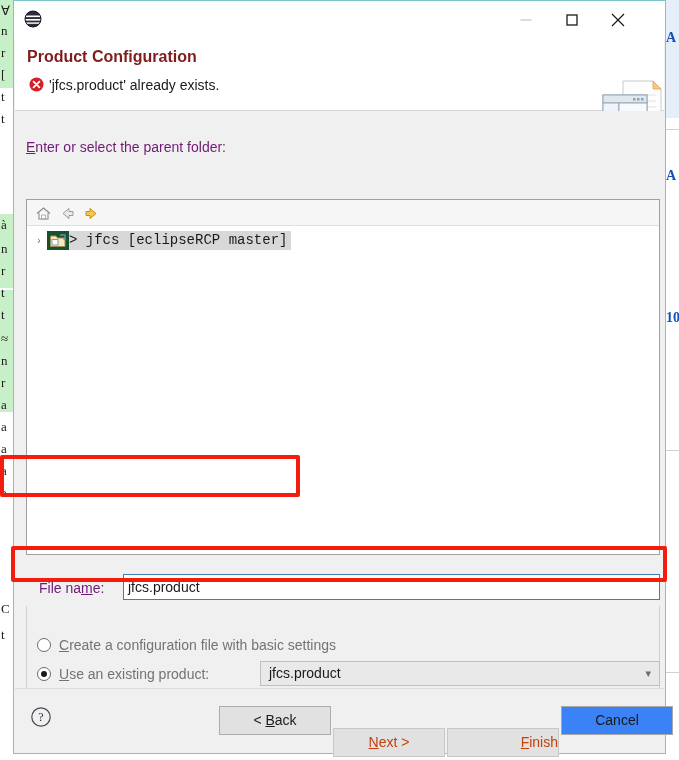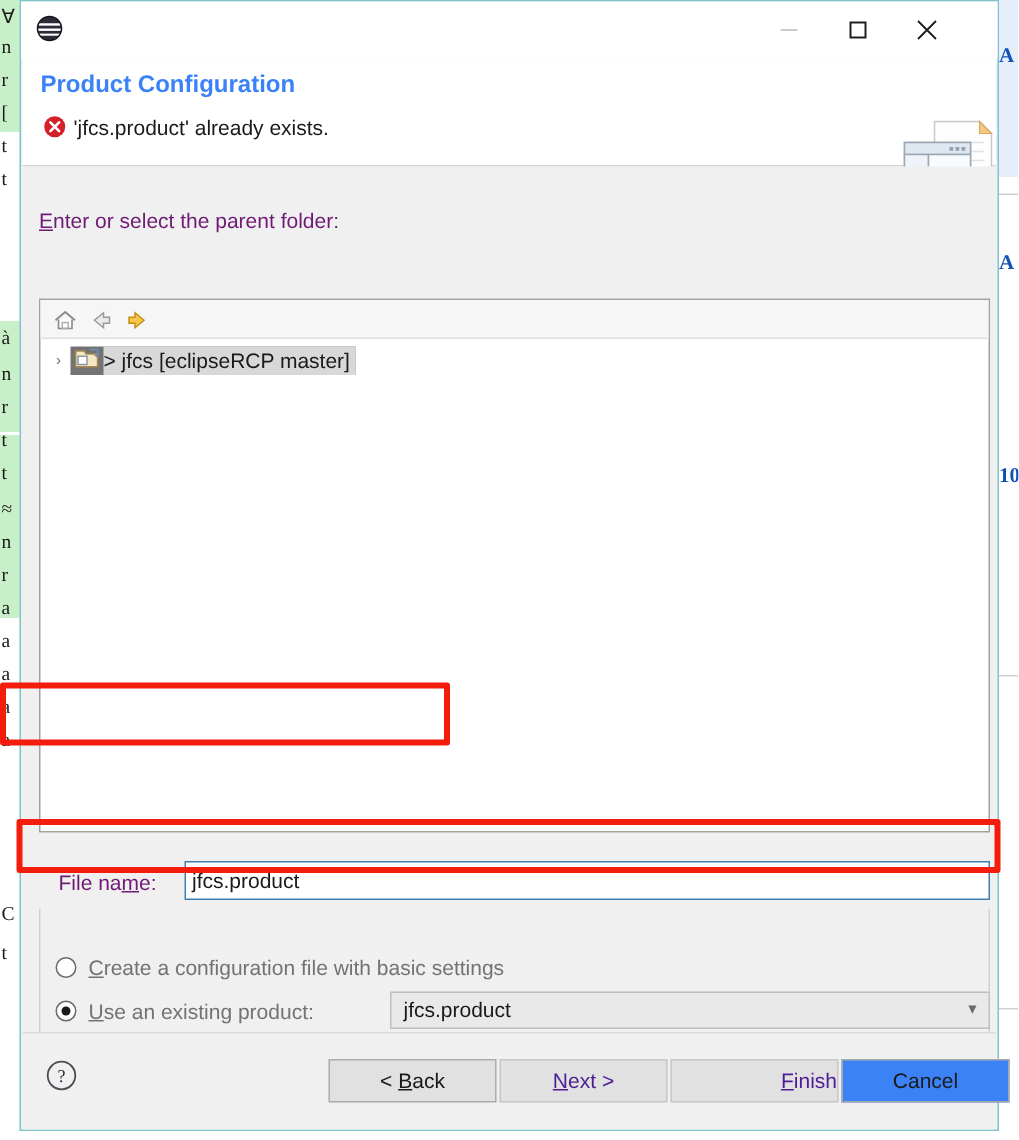--- a/index.html
+++ b/index.html
@@ -113,21 +113,21 @@
     width: 649px; height: 72px;
     background: #ffffff;
     border-bottom: 1px solid #d6d6d6;
     box-sizing: border-box;
   }
   .header-title {
     position: absolute;
     left: 12px; top: 9px;
     font-size: 16px;
     font-weight: bold;
-    color: #3b82f6;
+    color: #7f1d1d;
   }
   .header-msg {
     position: absolute;
     left: 34px; top: 38px;
     font-size: 14px;
     color: #1a1a1a;
     white-space: nowrap;
   }
   .error-icon {
     position: absolute;
@@ -218,23 +218,24 @@
   .tree-icon { width: 18px; height: 16px; margin-right: 2px; }
   .tree-label {
     background: #d8d8d8;
     font-size: 14px;
     color: #1a1a1a;
     padding: 1px 4px 2px 0;
     white-space: nowrap;
   }
   .tree-sel-wrap {
     display: flex;
-    align-items: flex-start;
-    background: #737373;
+    align-items: center;
+    background: #14532d;
     padding-left: 2px;
+    font-family: Liberation Mono, monospace;
   }
 
   
   .file-row-label { left: 24px; top: 469px; }
   .file-input {
     left: 108px; top: 463px;
     width: 537px; height: 26px;
     border: 1px solid #3c7fb1;
   }
 
@@ -331,21 +332,21 @@
     border: 1px solid #adadad;
     box-sizing: border-box;
     font-size: 14px;
     color: #1a1a1a;
     font-family: "Liberation Sans", sans-serif;
     line-height: 27px;
     text-align: center;
     cursor: default;
     padding: 0;
   }
-  .btn.disabled { color: #4c1d95; border-color: #c8c8c8; background: #e1e1e1; }
+  .btn.disabled { color: #c2410c; border-color: #c8c8c8; background: #e1e1e1; margin-top: 22px; }
   .btn u { text-decoration: underline; }
   .btn-back   { left: 204px; }
   .btn-next   { left: 318px; }
   .btn-finish { left: 432px; text-align: right; }
   .btn-cancel { left: 546px; background: #3b82f6; border-color: #a8a8a8; }
 
   
   .annot {
     position: absolute;
     border: 4px solid #f41c0c;

